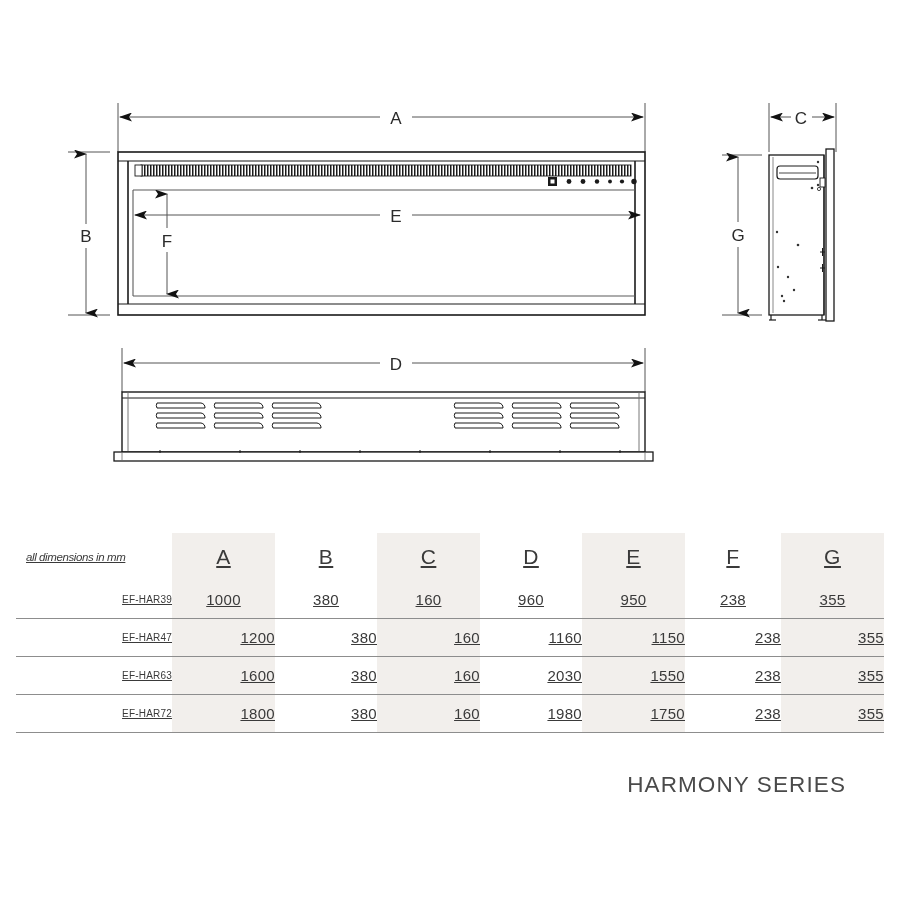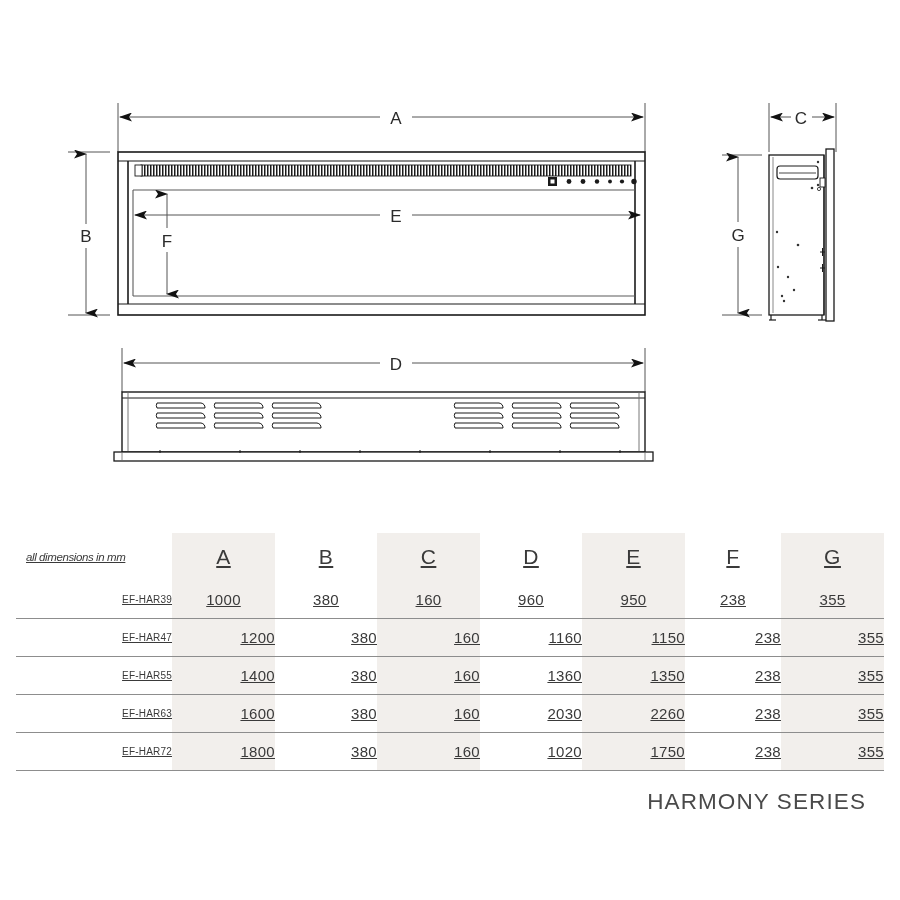--- a/index.html
+++ b/index.html
@@ -86,27 +86,26 @@
     letter-spacing: 0.2px;
   }
   .shaded { background: #f2efec; }
   tr.rowline td { border-top: 1.6px solid #8d8d8d; text-align: right; }
   tr.lastline td { border-bottom: 1.6px solid #8d8d8d; margin-top: 29px; }
 
   
   .series-title {
     position: absolute;
     left: 0;
-    top: 789px;
+    top: 772px;
     width: 846px;
     text-align: right;
     font-size: 22.5px;
     letter-spacing: 1.1px;
     color: #4a4a4a;
-    padding-left: 20px;
   }
 </style>
 </head>
 <body>
 
 <div id="sheet">
 
   <svg class="drawing" viewBox="0 0 900 520">
     <defs>
       <marker id="arrL" markerWidth="13" markerHeight="9" refX="1" refY="4.5" orient="auto">
@@ -336,45 +335,35 @@
           <td class="model">EF-HAR47</td>
           <td class="shaded">1200</td>
           <td>380</td>
           <td class="shaded">160</td>
           <td>1160</td>
           <td class="shaded">1150</td>
           <td>238</td>
           <td class="shaded">355</td>
         </tr>
         <tr class="rowline">
-          <td class="model">EF-HAR55</td>
-          <td class="shaded">1400</td>
-          <td>380</td>
-          <td class="shaded">160</td>
-          <td>1360</td>
-          <td class="shaded">1350</td>
-          <td>238</td>
-          <td class="shaded">355</td>
-        </tr>
-        <tr class="rowline">
           <td class="model">EF-HAR63</td>
           <td class="shaded">1600</td>
           <td>380</td>
           <td class="shaded">160</td>
           <td>2030</td>
-          <td class="shaded">2260</td>
+          <td class="shaded">1550</td>
           <td>238</td>
           <td class="shaded">355</td>
         </tr>
         <tr class="rowline lastline">
           <td class="model">EF-HAR72</td>
           <td class="shaded">1800</td>
           <td>380</td>
           <td class="shaded">160</td>
-          <td>1020</td>
+          <td>1980</td>
           <td class="shaded">1750</td>
           <td>238</td>
           <td class="shaded">355</td>
         </tr>
       </tbody>
     </table>
   </div>
 
   <div class="series-title">HARMONY SERIES</div>
 

